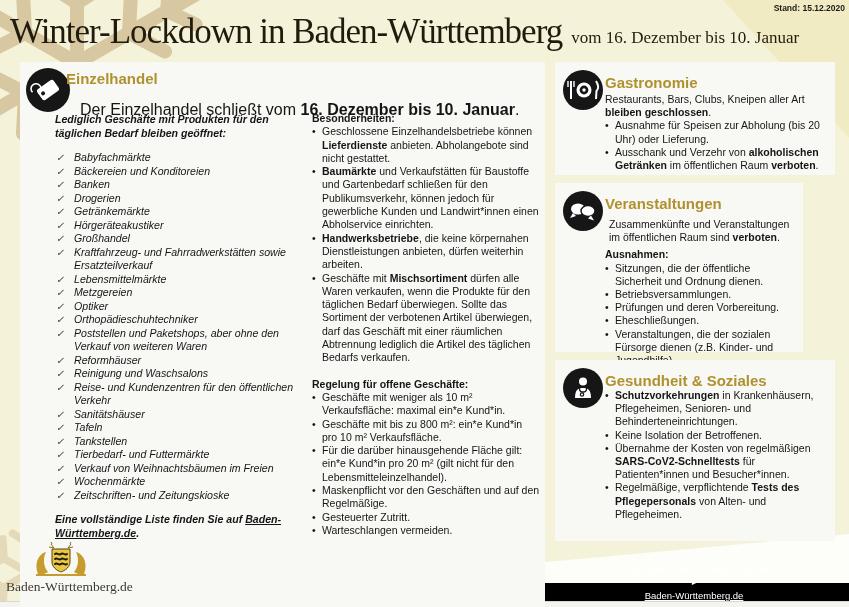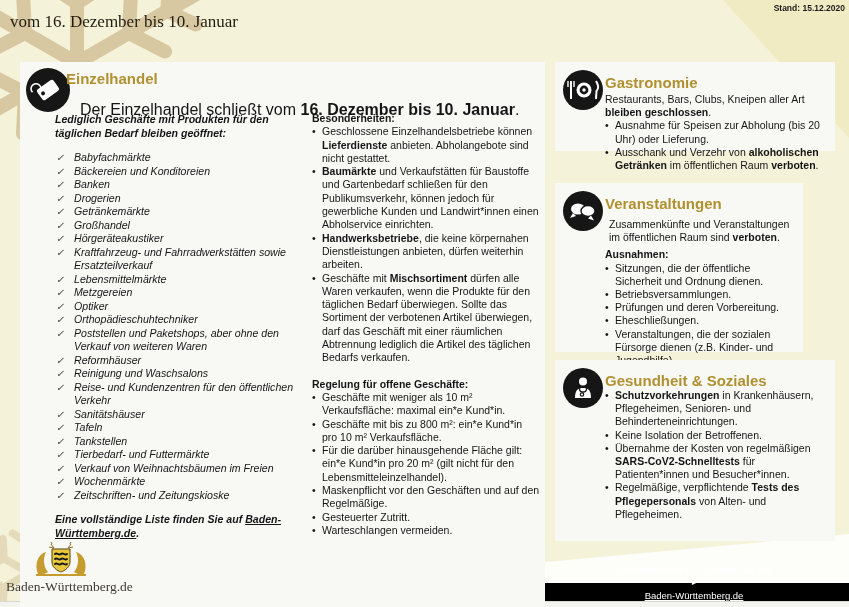--- a/index.html
+++ b/index.html
@@ -15,21 +15,21 @@
   #wedge-bottom{left:0;top:518px;width:849px;height:89px;background:#fdfdfa;clip-path:polygon(7% 100%,100% 18%,100% 100%);}
   #strip-bottom{left:0;top:601px;width:849px;height:6px;background:#f3f3ef;border-top:1px solid #d8d8d2;}
   
   #header{position:absolute;left:10px;top:12px;z-index:2;display:flex;align-items:baseline;gap:9px;}
   #page-title{font-family:"Liberation Serif",serif;font-size:35px;font-weight:400;letter-spacing:-1px;color:#211b0e;white-space:nowrap;}
   #page-subtitle{font-family:"Liberation Serif",serif;font-size:17px;font-weight:400;color:#211b0e;white-space:nowrap;}
   #stand{position:absolute;right:4px;top:3px;z-index:2;font-size:8.5px;font-weight:bold;color:#1a1a1a;}
   
   .panel{position:absolute;background:var(--panel);z-index:1;}
   #panel-einzelhandel{left:20px;top:62px;width:525px;height:606px;}
-  #panel-gastronomie{left:555px;top:62px;width:280px;height:89px;}
+  #panel-gastronomie{left:555px;top:62px;width:280px;height:113px;}
   #panel-veranstaltungen{left:555px;top:183px;width:248px;height:169px;}
   #panel-gesundheit{left:555px;top:360px;width:280px;height:181px;}
   .icon-circle{position:absolute;border-radius:50%;background:var(--icon-black);display:flex;align-items:center;justify-content:center;}
   .sec-title{position:absolute;font-size:15px;font-weight:bold;color:var(--accent-gold);margin:0;}
   .sec-body{position:absolute;font-size:10.5px;line-height:13.2px;color:var(--text);}
   b{font-weight:bold;}
   .u{text-decoration:underline;}
   ul{list-style:none;margin:0;padding:0;}
   
   #panel-einzelhandel .icon-circle{left:6px;top:6px;width:44px;height:44px;}
@@ -129,20 +129,21 @@
           </g>
         <g transform="rotate(300)">
             <line x1="0" y1="0" x2="0" y2="-140"></line>
             <path d="M-34,-82 L0,-60 L34,-82"></path>
           </g>
       </g>
     </g>
   </svg>
 
   <div id="header">
+    <span id="page-title">Winter-Lockdown in Baden-Württemberg</span>
     <span id="page-subtitle">vom 16. Dezember bis 10. Januar</span>
   </div>
   <div id="stand">Stand: 15.12.2020</div>
 
   <section class="panel" id="panel-einzelhandel">
     <span class="icon-circle">
       <svg width="44" height="44" viewBox="-22 -22 44 44">
         <g transform="rotate(-35)">
           <rect x="-10" y="-6.5" width="20" height="13" rx="2.5" fill="#fff"></rect>
           <circle cx="-6" cy="0" r="2" fill="#161616"></circle>
@@ -154,22 +155,22 @@
     <p id="eh-intro"><span>Der Einzelhandel schließt vom </span><b>16. Dezember bis 10. Januar</b><span>.</span></p>
 
     <div class="col" id="col-open">
       <p class="colhead">Lediglich Geschäfte mit Produkten für den täglichen Bedarf bleiben geöffnet:</p>
       <ul class="checklist">
           <li>Babyfachmärkte</li>
           <li>Bäckereien und Konditoreien</li>
           <li>Banken</li>
           <li>Drogerien</li>
           <li>Getränkemärkte</li>
+          <li>Hörgeräteakustiker</li>
           <li>Großhandel</li>
-          <li>Hörgeräteakustiker</li>
           <li>Kraftfahrzeug- und Fahrradwerkstätten sowie Ersatzteilverkauf</li>
           <li>Lebensmittelmärkte</li>
           <li>Metzgereien</li>
           <li>Optiker</li>
           <li>Orthopädieschuhtechniker</li>
           <li>Poststellen und Paketshops, aber ohne den Verkauf von weiteren Waren</li>
           <li>Reformhäuser</li>
           <li>Reinigung und Waschsalons</li>
           <li>Reise- und Kundenzentren für den öffentlichen Verkehr</li>
           <li>Sanitätshäuser</li>

